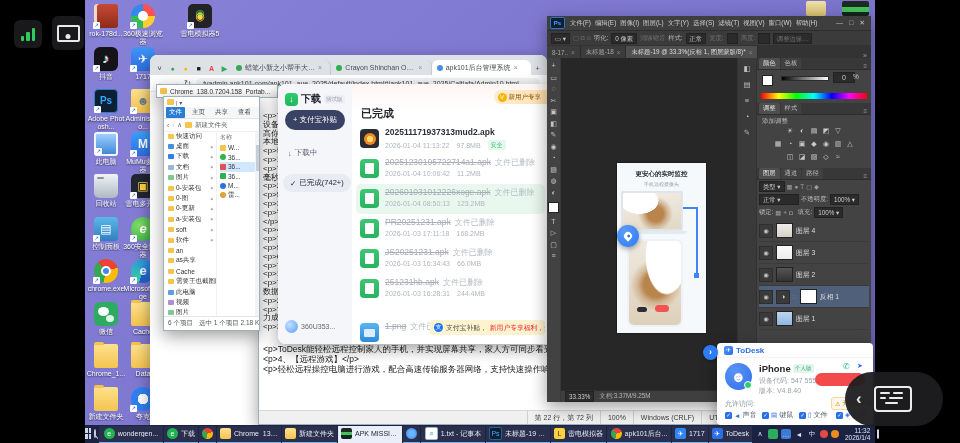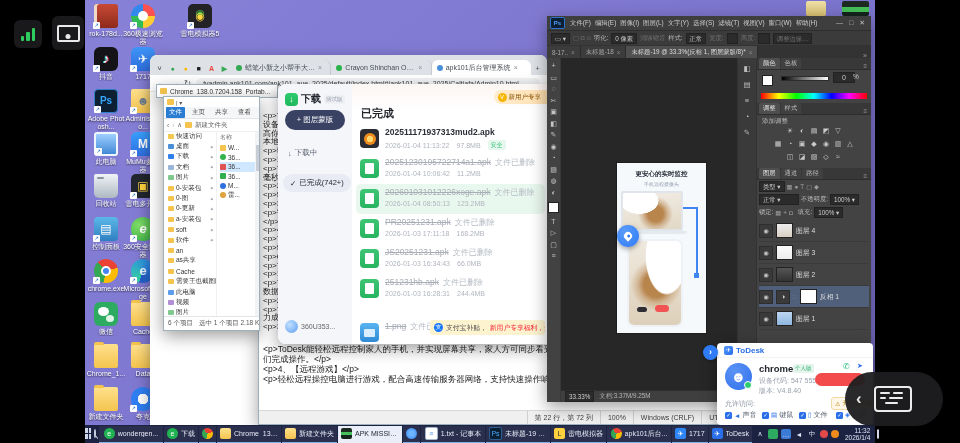--- a/index.html
+++ b/index.html
@@ -399,21 +399,20 @@
         <div class="npline">&lt;p&gt;1</div>
         <div class="npline">&lt;p&gt;T</div>
         <div class="npline">数据.</div>
         <div class="npline">&lt;p&gt;2</div>
         <div class="npline">&lt;p&gt;T</div>
         <div class="npline">力成操</div>
         <div class="npline">&lt;p&gt;3</div>
       </div>
     <div id="np-fulls" style="position:absolute;left:4px;top:246px;">
         <div class="npfull">&lt;p&gt;ToDesk能轻松远程控制家人的手机，并实现屏幕共享，家人方可同步看到操作过程，一边操作一</div>
-        <div class="npfull">们完成操作。&lt;/p&gt;</div>
         <div class="npfull">&lt;p&gt;4、【远程游戏】&lt;/p&gt;</div>
         <div class="npfull">&lt;p&gt;轻松远程操控电脑进行游戏，配合高速传输服务器网络，支持快速操作响应，流畅的屏幕传输画</div>
       </div>
     <div id="np-status">
         <span class="np-cell">第 22 行，第 72 列</span>
         <span class="np-cell">100%</span>
         <span class="np-cell">Windows (CRLF)</span>
         <span class="np-cell">UTF-8</span>
       </div>
   </div>
@@ -560,21 +559,21 @@
     </div>
   </div>
 
   <div class="win" id="win-dl">
     <div id="dl-side">
       <div id="dl-logo">
         <span class="dl-logoico">↓</span>
         <span id="dl-title">下载</span>
         <span id="dl-beta">测试版</span>
       </div>
-      <div class="dl-newbtn">+ 图层蒙版</div>
+      <div class="dl-newbtn">+ 支付宝补贴</div>
       <div class="dl-nav" style="top:64px;">
         <span>↓</span>
         <span>下载中</span>
       </div>
       <div class="dl-nav on" style="top:90px;">
         <span>✓</span>
         <span>已完成(742+)</span>
       </div>
       <div id="dl-user">
         <span class="av"></span>
@@ -840,21 +839,21 @@
         </div>
       </div>
   </div>
 
   <div class="win" id="win-todesk">
     <div id="td-head">
       <span class="tdlogo">✈</span>
       <span id="td-brand">ToDesk</span>
     </div>
     <div class="tdavatar">☻</div>
-    <div id="td-name">chrome</div>
+    <div id="td-name">iPhone</div>
     <div id="td-badge">个人版</div>
     <div id="td-code">设备代码: 547 555 290</div>
     <div id="td-ver">版本: V4.8.40</div>
     <div id="td-phoneico">✆</div>
     <div id="td-sendico">➤</div>
     <div id="td-redbtn"></div>
     <div id="td-allow">允许访问:</div>
     <div id="td-warn">
       <span>⚠</span>
       <span>开启隐私屏</span>

